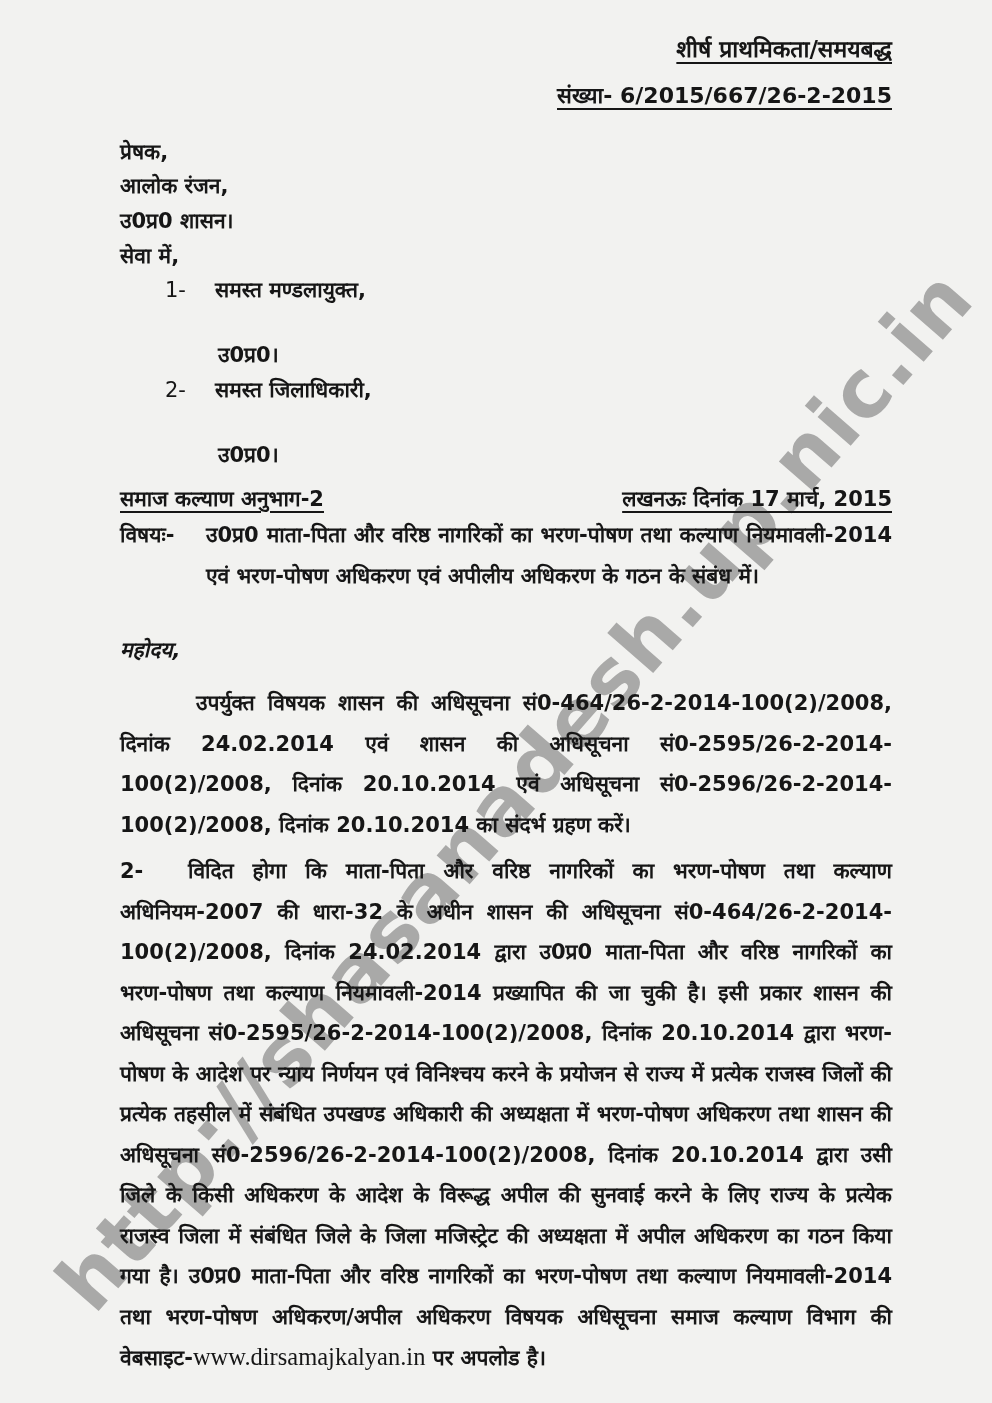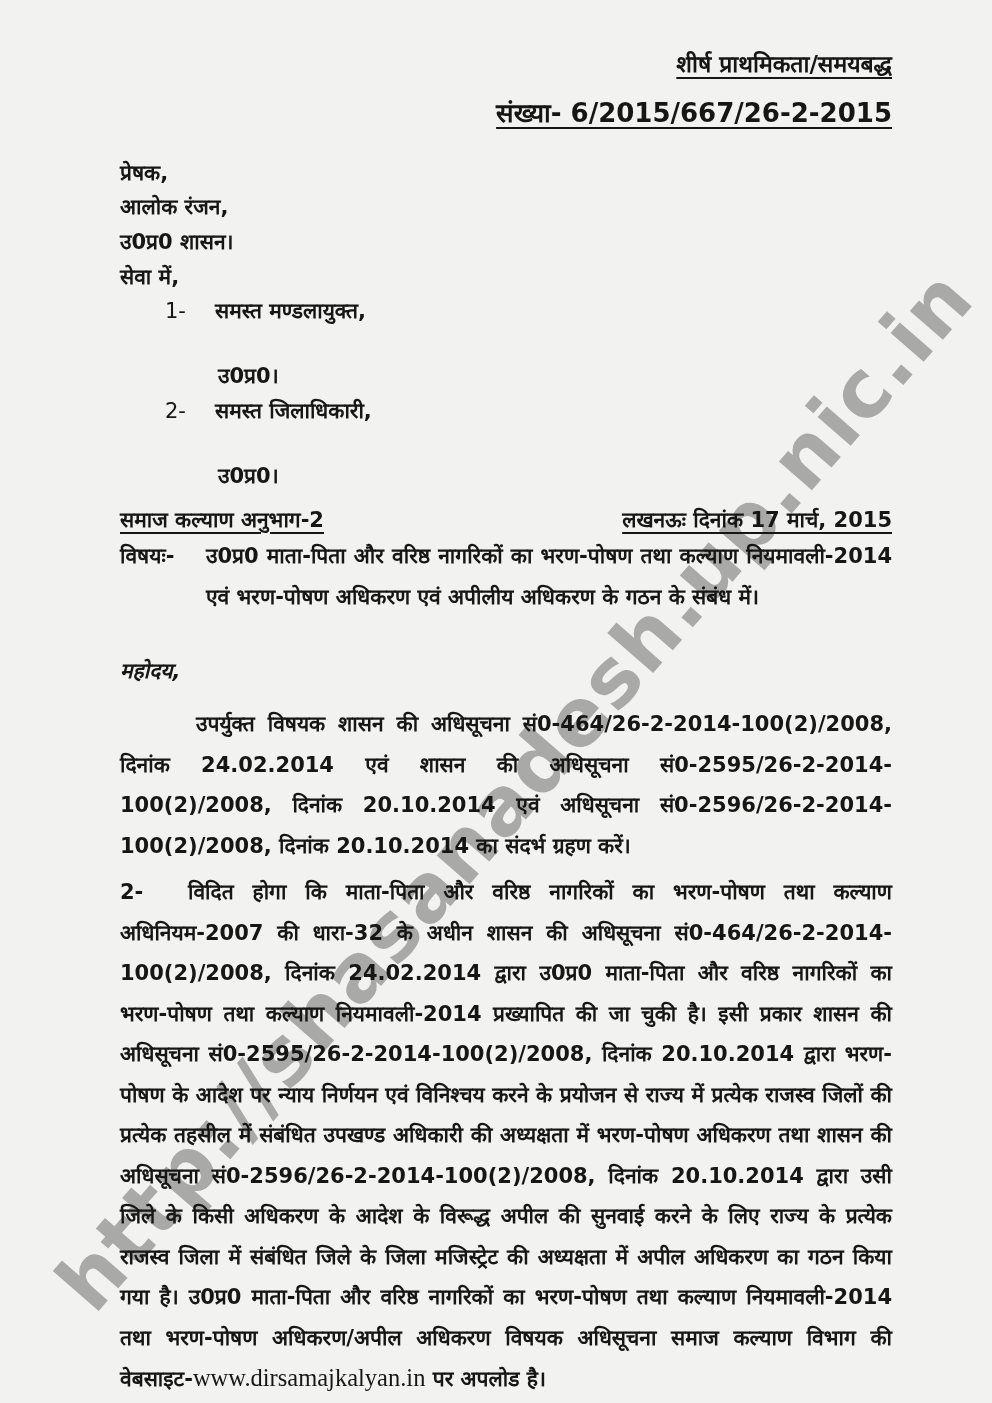--- a/index.html
+++ b/index.html
@@ -28,34 +28,34 @@
     letter-spacing: 2px;
     white-space: nowrap;
     color: rgba(90, 90, 90, 0.48);
     z-index: 0;
     pointer-events: none;
     user-select: none;
   }
   .content {
     position: relative;
     z-index: 1;
-    padding: 47px 100px 0 120px;
+    padding: 32px 100px 0 120px;
     font-size: 21px;
   }
   .hdr {
     text-align: right;
   }
   .hdr-priority {
     font-size: 23px;
     text-decoration: underline;
     text-underline-offset: 5px;
   }
   .hdr-number {
     margin-top: 15px;
-    font-size: 26px;
+    font-size: 22px;
     text-decoration: underline;
     text-underline-offset: 5px;
   }
   .from-label { margin-top: 26px; line-height: 34px; }
   .from-lines { line-height: 35px; }
   .to-label { line-height: 34px; }
   .to-item { display: flex; line-height: 35px; }
   .to-num { width: 50px; margin-left: 45px; flex: none; font-weight: normal; }
   .to-place { margin-left: 98px; line-height: 35px; margin-top: 30px; }
   .section-row {

